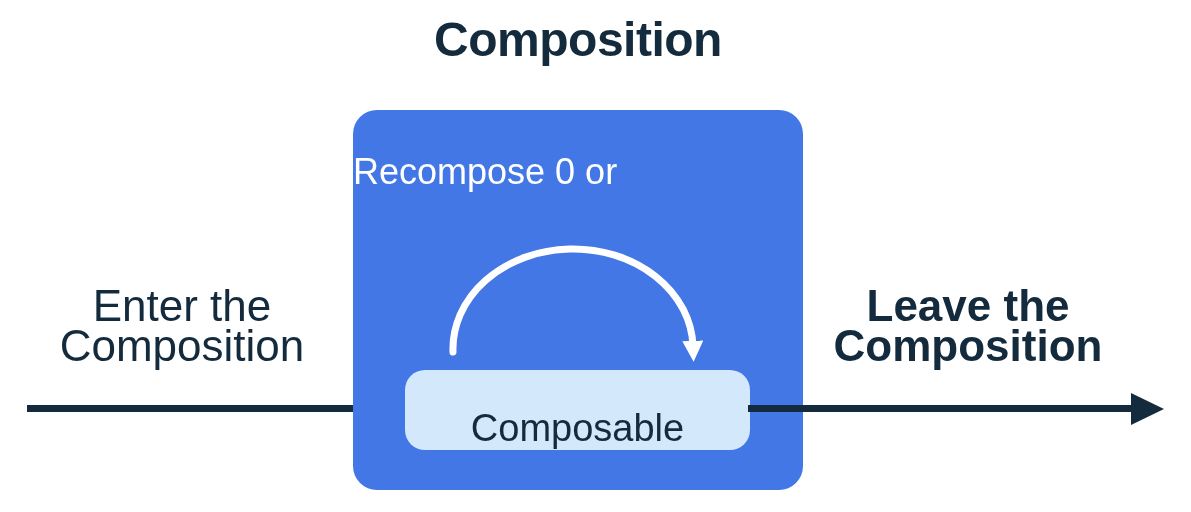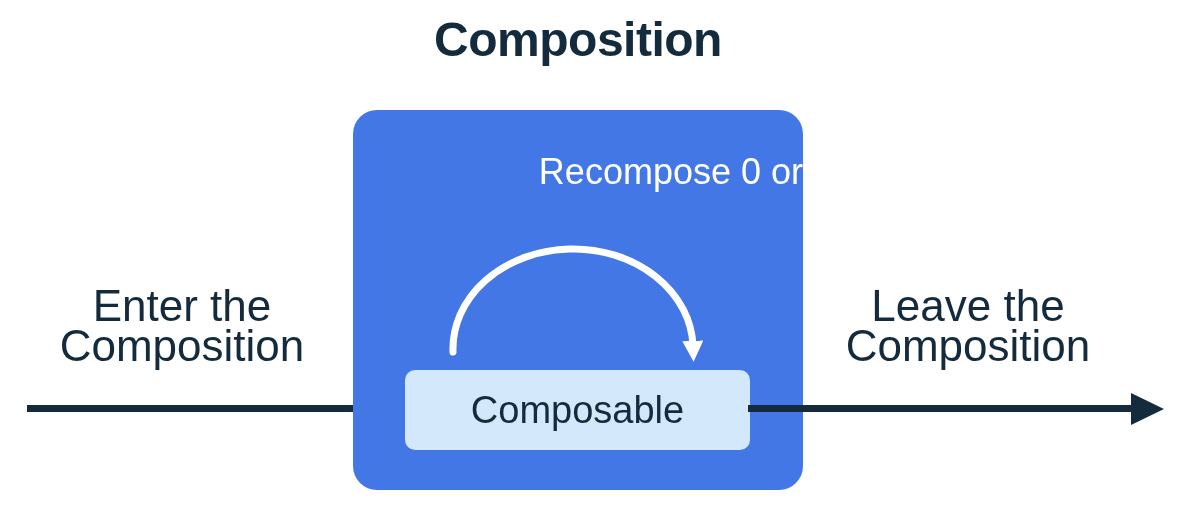--- a/index.html
+++ b/index.html
@@ -31,48 +31,48 @@
   }
   .side-label{
     position:absolute;
     top:286px;width:300px;
     text-align:center;
     font-size:44px;
     line-height:40px;
     color:var(--ink-dark-navy);
   }
   .side-label.enter{left:32px;}
-  .side-label.leave{left:818px;}
+  .side-label.leave{left:818px;font-weight:bold;}
   .comp-box{
     position:absolute;
     left:353px;top:110px;
     width:450px;height:380px;
     background:var(--box-blue);
     border-radius:24px;
   }
   .recompose-label{
     position:absolute;
     left:0;top:40px;width:450px;
-    text-align:right;
+    text-align:left;
     font-size:36px;
     line-height:43px;
     color:var(--arc-white);
   }
   .arc-svg{
     position:absolute;
     left:0;top:0;width:450px;height:380px;
     display:block;
   }
   .composable-box{
     position:absolute;
     left:52px;top:260px;
     width:345px;height:80px;
     background:var(--composable-light-blue);
-    border-radius:10px;
-    display:flex;align-items:center;justify-content:center;
+    border-radius:20px;
+    display:flex;align-items:flex-end;justify-content:center;
   }
   .composable-box span{
     font-size:38px;
     color:var(--ink-dark-navy);
   }
   .arrow{position:absolute;height:34px;}
   .arrow .shaft{
     position:absolute;
     left:0;top:13px;height:7px;
     background:var(--ink-dark-navy);

